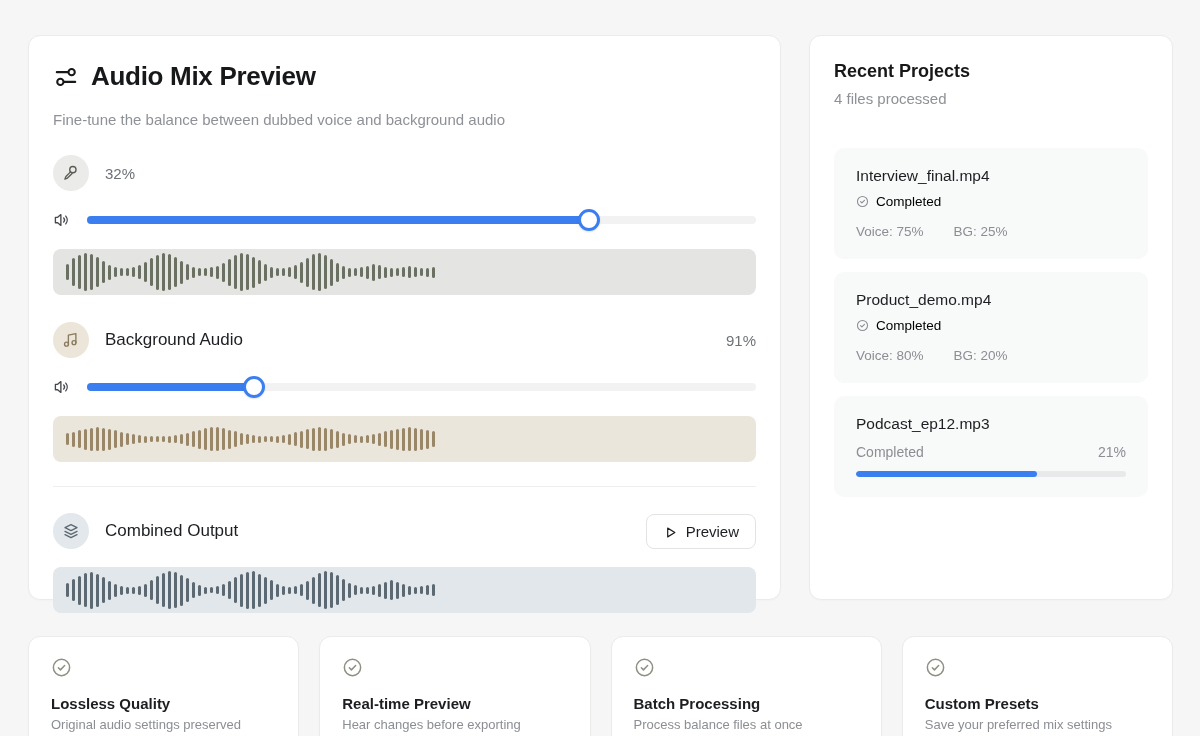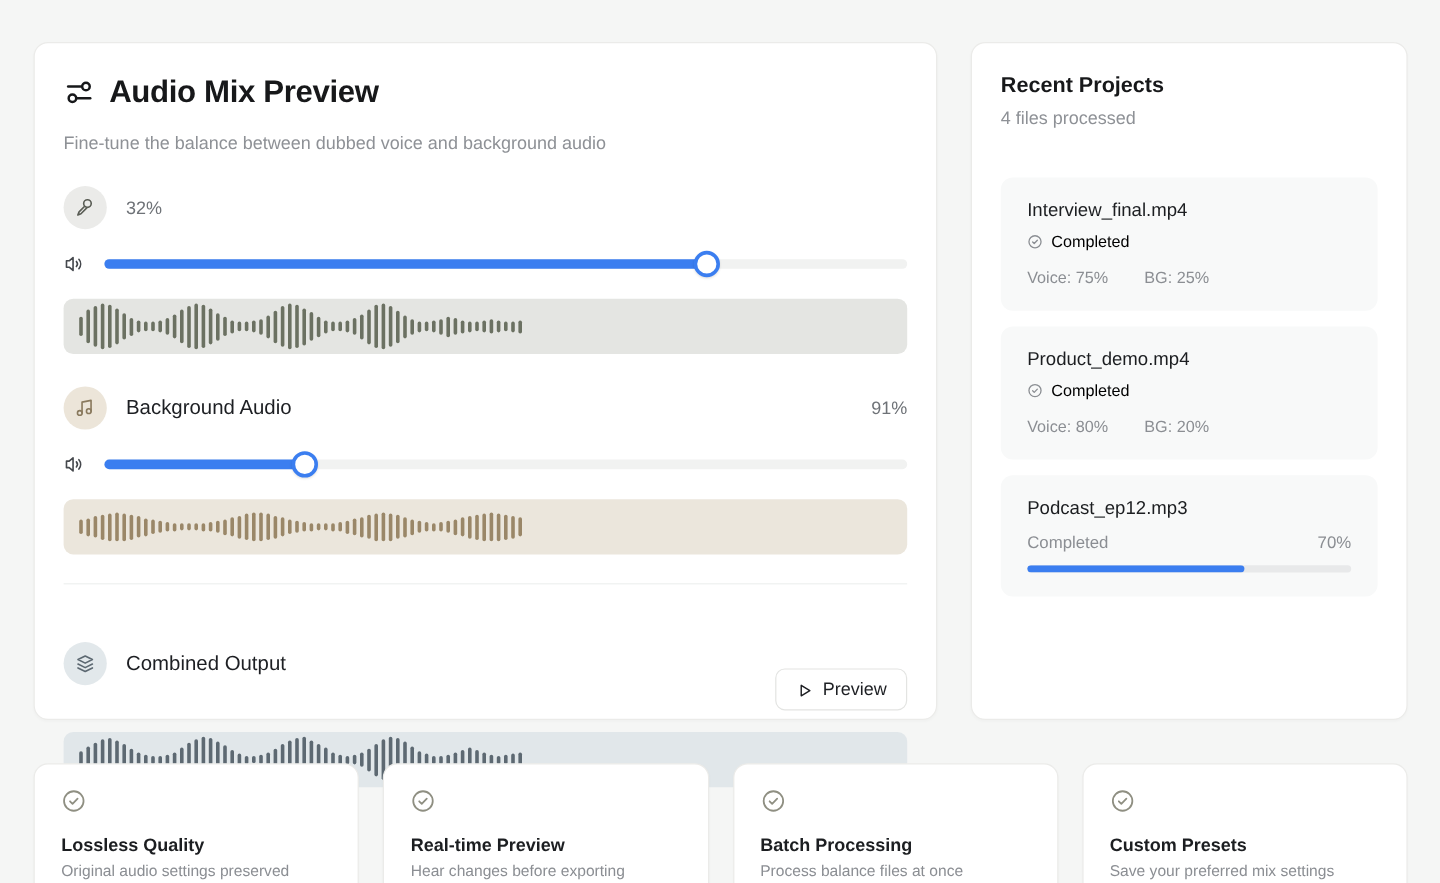--- a/index.html
+++ b/index.html
@@ -70,21 +70,21 @@
   .waveform.music  .wbar { background: #9a8768; }
   .waveform.output .wbar { background: #5d6972; }
 
   .divider { border: none; border-top: 1px solid #eef0ef; margin: 24px 0 26px 0; }
 
   .output-head { display: flex; align-items: center; gap: 16px; }
   .preview-btn {
     display: flex; align-items: flex-end; gap: 8px;
     background: #ffffff; border: 1px solid #e3e4e2; border-radius: 8px;
     padding: 8px 16px; font-size: 15px; font-weight: 500; color: #1d1f23;
-    font-family: inherit; cursor: pointer; margin-top: 44px;
+    font-family: inherit; cursor: pointer;
   }
 
   
   .side-title { font-size: 18px; font-weight: 700; color: #17181a; }
   .side-subtitle { margin-top: 8px; font-size: 15px; color: #8e9196; }
   .projects { margin-top: 41px; }
   .project-card {
     background: #f8f9f9; border-radius: 10px;
     padding: 19px 22px 20px 22px; margin-bottom: 13px; cursor: pointer;
   }
@@ -434,21 +434,21 @@
           <div class="project-mix">
             <span>Voice: 80%</span>
             <span>BG: 20%</span>
           </div>
         </div>
 
         <div class="project-card">
           <div class="project-name">Podcast_ep12.mp3</div>
           <div class="progress-row">
             <span>Completed</span>
-            <span>70%</span>
+            <span>21%</span>
           </div>
           <div class="progress-track">
             <div class="progress-fill" style="width: 67%;"></div>
           </div>
         </div>
 
       </div>
     </div>
   </div>
 

